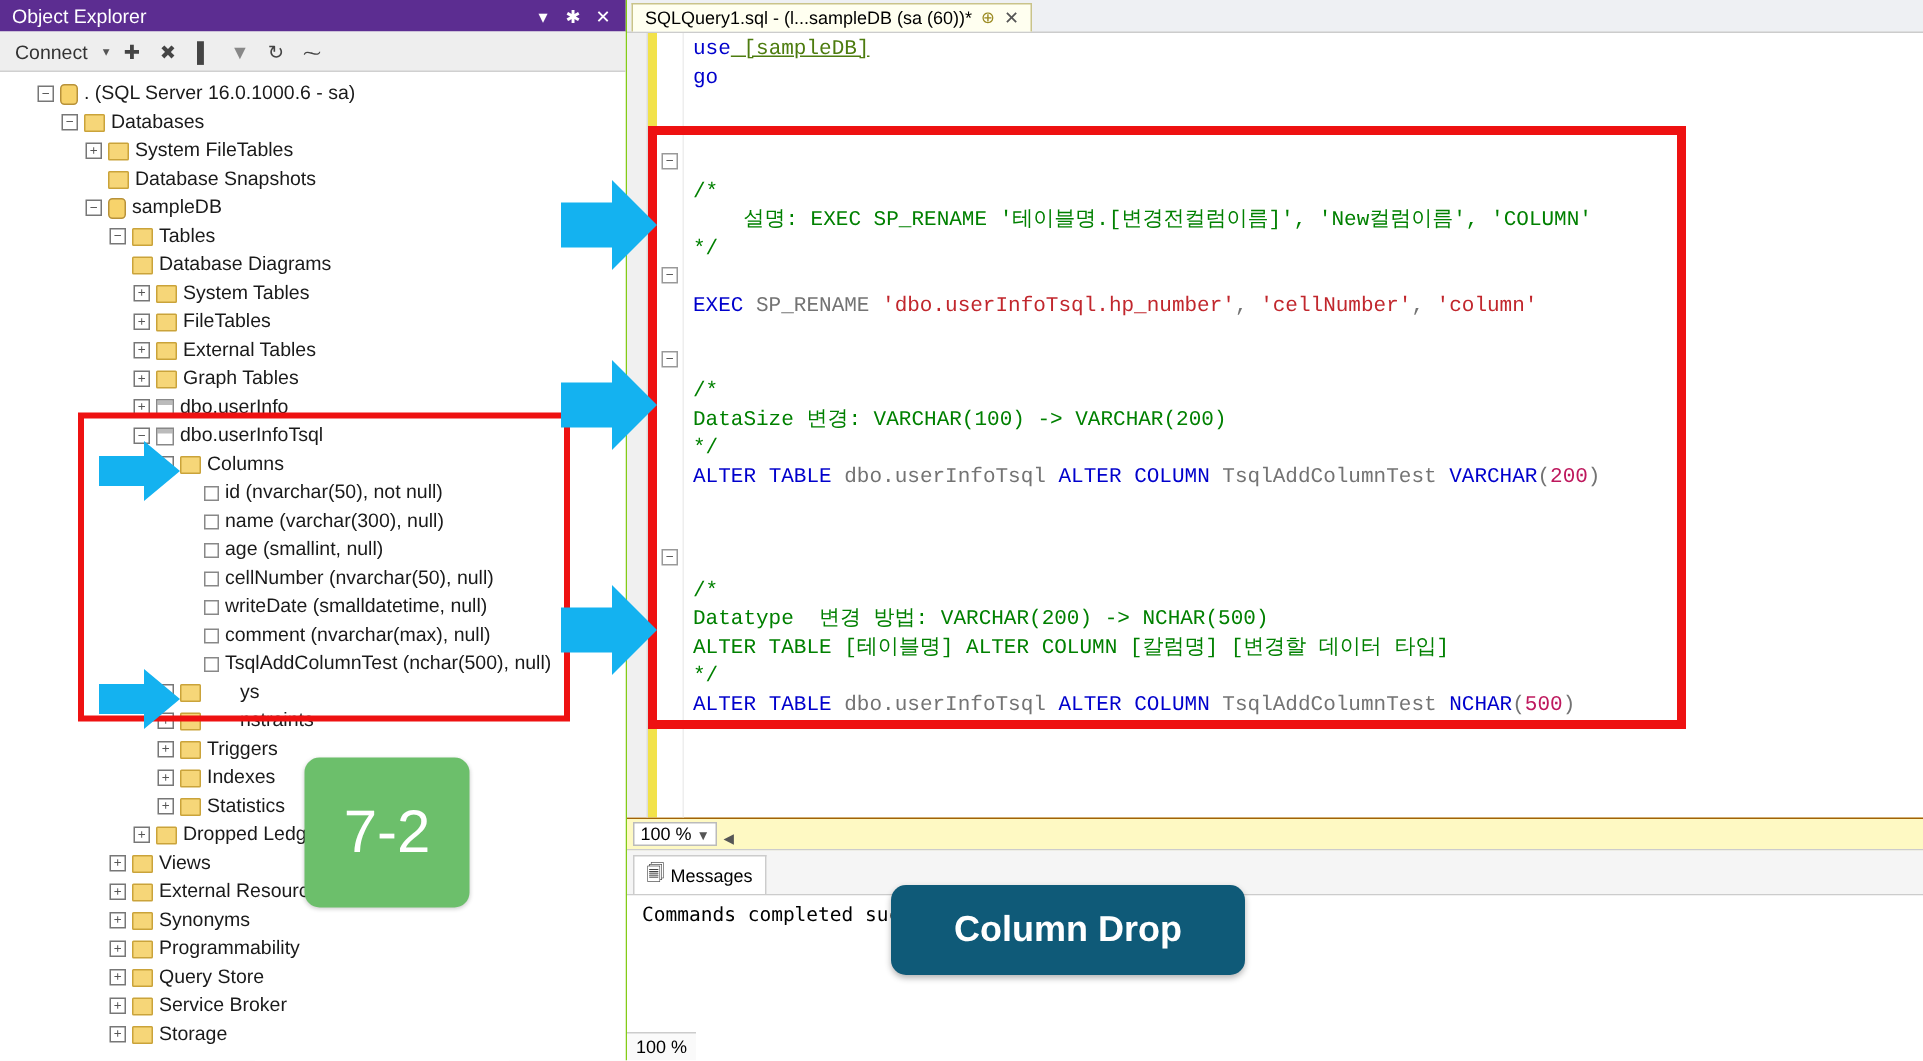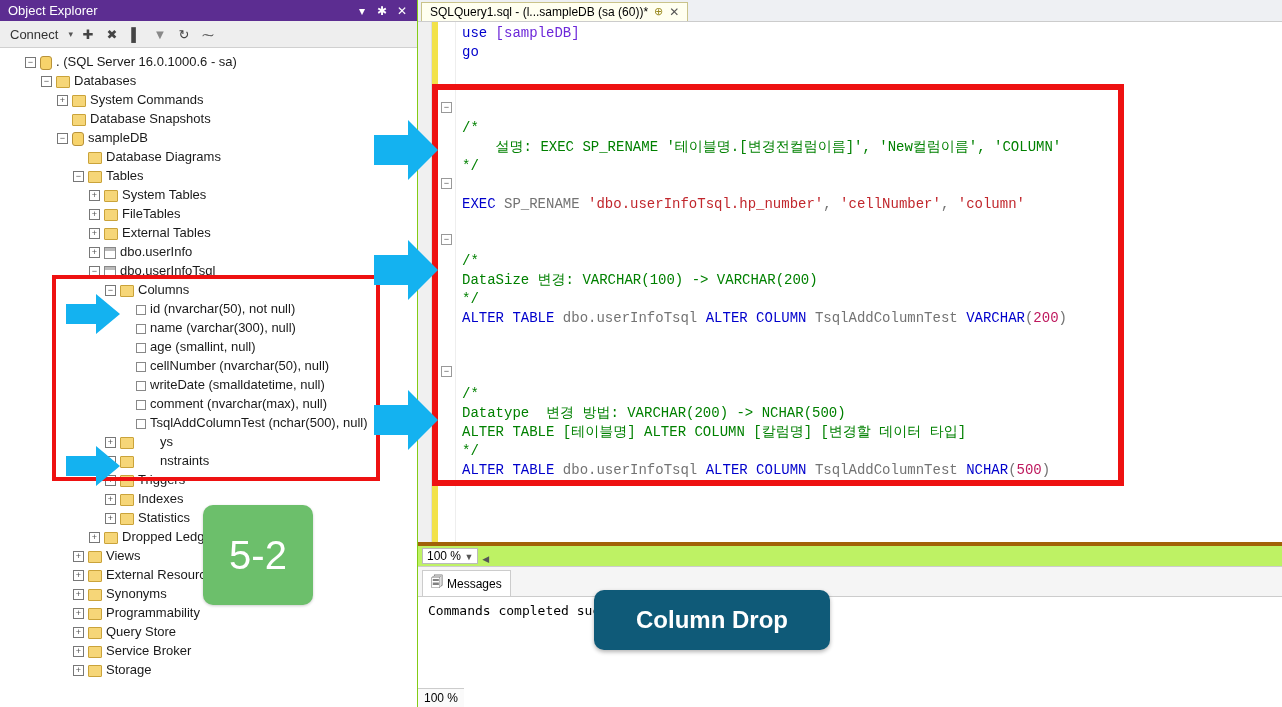--- a/index.html
+++ b/index.html
@@ -148,30 +148,30 @@
     flex:1; padding: 2px 6px 6px 6px;
     font-family: Consolas, "Courier New", monospace;
     font-size: 14px; line-height: 19px; white-space: pre;
     color:#000;
   }
   .kw { color:#0000cc; }
   .str { color:#c1272d; }
   .cmt { color:#008000; }
   .id { color:#737373; }
   .num { color:#be185d; }
-  .teal { color:#6d28d9; }
+  .teal { color:#4d7c0f;text-decoration:underline; }
 
   .red-box2 {
     position:absolute; border:6px solid #e11; pointer-events:none;
   }
 
   .zoom-row {
-    display:flex; align-items:flex-end; border-top:4px solid #a16207;
+    display:flex; align-items:flex-end; border-top:1px solid #a16207;
     border-bottom:1px solid #ccc; padding:2px 4px; gap:4px; font-size:12px;
-    background:#bef264;
+    background:#fef9c3;
   }
   .zoom-row .dd { border:1px solid #bbb; padding:0 4px; background:#fff; }
   .zoom-row .car { font-size:9px; color:#555; }
 
   .msg-tabbar {
     border-bottom:1px solid #ccc; background:#f5f5f5; padding:3px 4px 0 4px;
   }
   .msg-tab {
     display:inline-flex; align-items:center; gap:4px;
     background:#fff; border:1px solid #ccc; border-bottom:none;
@@ -213,28 +213,29 @@
       <span class="tbtn">✖</span>
       <span class="tbtn">▌</span>
       <span class="tbtn" style="color:#888">▼</span>
       <span class="tbtn">↻</span>
       <span class="tbtn">⁓</span>
     </div>
 
     <div class="tree">
       <div class="node i0"><span class="exp">−</span><span class="dbicon"></span><span>. (SQL Server 16.0.1000.6 - sa)</span></div>
       <div class="node i1"><span class="exp">−</span><span class="ficon"></span><span>Databases</span></div>
-      <div class="node i2"><span class="exp">+</span><span class="ficon"></span><span>System Commands</span></div>
+      <div class="node i2"><span class="exp">+</span><span class="ficon"></span><span>System FileTables</span></div>
       <div class="node i2"><span class="exp blank"> </span><span class="ficon"></span><span>Database Snapshots</span></div>
       <div class="node i2"><span class="exp">−</span><span class="dbicon"></span><span>sampleDB</span></div>
+      <div class="node i3"><span class="exp">−</span><span class="ficon"></span><span>Tables</span></div>
       <div class="node i3"><span class="exp blank"> </span><span class="ficon"></span><span>Database Diagrams</span></div>
-      <div class="node i3"><span class="exp">−</span><span class="ficon"></span><span>Tables</span></div>
       <div class="node i4"><span class="exp">+</span><span class="ficon"></span><span>System Tables</span></div>
       <div class="node i4"><span class="exp">+</span><span class="ficon"></span><span>FileTables</span></div>
       <div class="node i4"><span class="exp">+</span><span class="ficon"></span><span>External Tables</span></div>
+      <div class="node i4"><span class="exp">+</span><span class="ficon"></span><span>Graph Tables</span></div>
       <div class="node i4"><span class="exp">+</span><span class="ticon"></span><span>dbo.userInfo</span></div>
       <div class="node i4"><span class="exp">−</span><span class="ticon"></span><span>dbo.userInfoTsql</span></div>
       <div class="node i5"><span class="exp">−</span><span class="ficon"></span><span>Columns</span></div>
       <div class="node i6"><span class="exp blank"> </span><span class="cicon"></span><span>id (nvarchar(50), not null)</span></div>
       <div class="node i6"><span class="exp blank"> </span><span class="cicon"></span><span>name (varchar(300), null)</span></div>
       <div class="node i6"><span class="exp blank"> </span><span class="cicon"></span><span>age (smallint, null)</span></div>
       <div class="node i6"><span class="exp blank"> </span><span class="cicon"></span><span>cellNumber (nvarchar(50), null)</span></div>
       <div class="node i6"><span class="exp blank"> </span><span class="cicon"></span><span>writeDate (smalldatetime, null)</span></div>
       <div class="node i6"><span class="exp blank"> </span><span class="cicon"></span><span>comment (nvarchar(max), null)</span></div>
       <div class="node i6"><span class="exp blank"> </span><span class="cicon"></span><span>TsqlAddColumnTest (nchar(500), null)</span></div>
@@ -258,21 +259,21 @@
         <svg viewBox="0 0 54 40">
             <polygon points="0,10 30,10 30,0 54,20 30,40 30,30 0,30" fill="#14b2f0"></polygon>
           </svg>
       </div>
       <div class="arrow" style="left:66px; top:398px;">
         <svg viewBox="0 0 54 40">
             <polygon points="0,10 30,10 30,0 54,20 30,40 30,30 0,30" fill="#14b2f0"></polygon>
           </svg>
       </div>
       <div class="badge52" style="left:203px; top:457px;">
-        <span>5-2</span>
+        <span>7-2</span>
       </div>
     </div>
   </div>
 
   <div class="right-panel">
     <div class="tabbar">
       <div class="tab">
         <span>SQLQuery1.sql - (l...sampleDB (sa (60))*</span>
         <span class="pin">⊕</span>
         <span class="x">✕</span>

